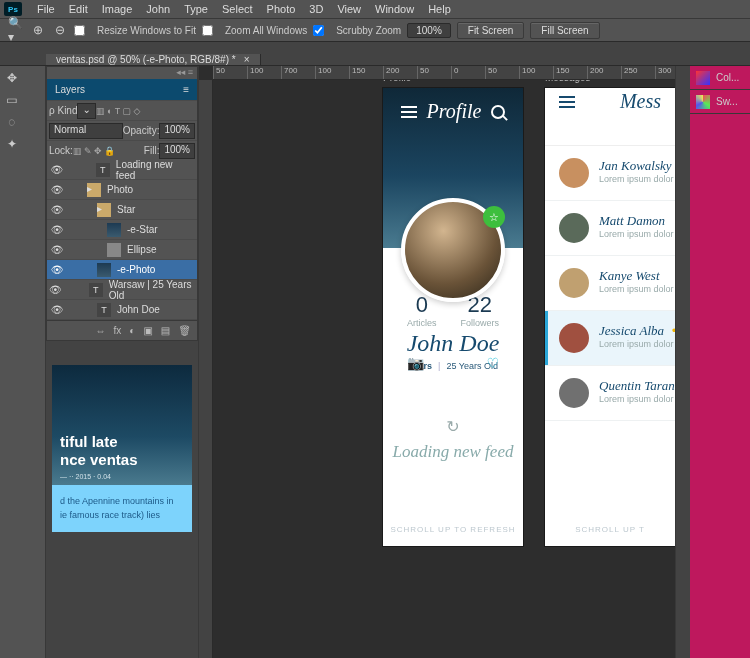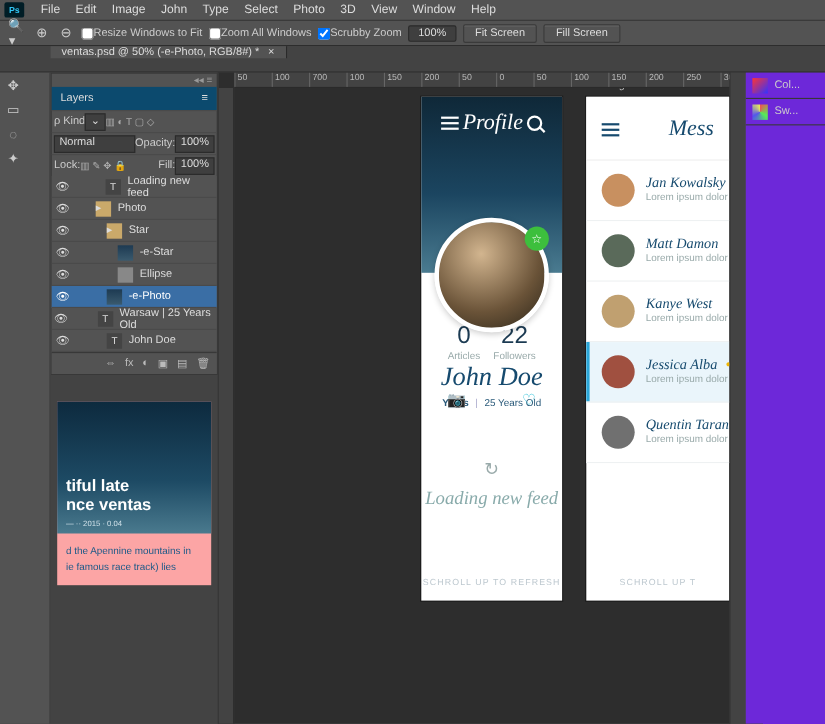--- a/index.html
+++ b/index.html
@@ -2,45 +2,45 @@
 <html><head>
 <meta charset="utf-8">
 <style>
   *{box-sizing:border-box;margin:0;padding:0;font-family:Tahoma,Arial,sans-serif}
   body{background:#535353;width:750px;height:658px;overflow:hidden;font-size:11px;color:#ddd;position:relative}
   .menubar{background:#535353;display:flex;align-items:center;height:18px;padding:0 4px;gap:0;font-size:11px;color:#ddd}
   .menubar .ps{width:18px;height:14px;background:#001d26;border-radius:2px;display:flex;align-items:center;justify-content:center;font-size:8px;color:#31c5f4;font-weight:bold;margin-right:8px}
   .menubar span{padding:2px 7px;cursor:default}
   .optbar{background:#535353;height:24px;border-top:1px solid #383838;border-bottom:1px solid #2a2a2a;display:flex;align-items:center;padding:0 8px;gap:6px;font-size:10px;color:#ccc}
   .tool-ico{width:16px;height:16px;display:flex;align-items:center;justify-content:center;font-size:12px}
-  .chk{display:flex;align-items:center;gap:0}
+  .chk{display:flex;align-items:center;gap:12px}
   .chk input{width:11px;height:11px}
   .field{background:#3f3f3f;border:1px solid #2a2a2a;padding:1px 8px;border-radius:2px;color:#ddd}
   .btn{background:#535353;border:1px solid #3a3a3a;padding:2px 10px;border-radius:2px;color:#ddd;box-shadow:inset 0 1px 0 #666}
-  .tabrow{background:#434343;height:24px;display:flex;align-items:flex-start;border-bottom:1px solid #2a2a2a}
+  .tabrow{background:#434343;height:24px;display:flex;align-items:flex-end;border-bottom:1px solid #2a2a2a}
   .tabrow .strip{width:46px;border-right:1px solid #2a2a2a}
   .doc-tab{background:#535353;border-right:1px solid #2a2a2a;display:flex;align-items:center;padding:0 10px;font-size:10px;color:#ddd;gap:8px}
   .main{display:flex;height:calc(100% - 66px)}
   .toolstrip{width:46px;background:#535353;border-right:1px solid #383838;display:flex;flex-wrap:wrap;align-content:flex-start;padding:2px;gap:2px}
   .toolstrip div{width:20px;height:20px;display:flex;align-items:center;justify-content:center;font-size:12px;color:#ccc}
   .left-col{width:152px;display:flex;flex-direction:column}
   .layers{background:#535353;border:1px solid #383838;flex:0 0 auto}
   .panel-hdr{background:#0c4a6e;height:21px;display:flex;align-items:center;padding:0 8px;font-size:10px;color:#ddd;justify-content:space-between}
   .panel-row{display:flex;align-items:center;height:20px;padding:0 2px;gap:0;font-size:10px;color:#ccc;border-top:1px solid #4a4a4a}
   .sel{background:#3f3f3f;border:1px solid #2a2a2a;padding:0 4px;height:16px;font-size:10px;color:#ddd}
   .layer-list{background:#535353}
   .lyr{display:flex;align-items:center;height:20px;font-size:10px;color:#ddd;border-bottom:1px solid #4a4a4a;padding-right:4px}
   .lyr.sel-row{background:#3a6ea5;color:#fff}
   .eye{width:20px;text-align:center;font-size:10px}
   .thumb{width:14px;height:14px;background:#888;margin-right:6px;flex:0 0 auto}
   .thumb.img{background:linear-gradient(#1d3a52,#3a5a6e)}
   .thumb.txt{background:#444;display:flex;align-items:center;justify-content:center;font-size:9px}
   .ly-footer{height:20px;background:#535353;display:flex;align-items:center;justify-content:flex-end;gap:8px;font-size:10px;color:#bbb;border-top:1px solid #383838;padding:0 6px}
   .preview{background:#434343;flex:1;overflow:hidden;padding:6px 0 0 0}
-  .pv-card{margin:4px 6px;background:#fca5a5;color:#333}
+  .pv-card{margin:4px 6px;background:#7dd3fc;color:#333}
   .pv-hero{height:120px;background:linear-gradient(180deg,#0d2a3e 0%,#1d4a64 60%,#4a7a8e 100%);position:relative;padding:8px}
   .pv-title{color:#fff;font-family:Georgia,serif;font-weight:bold;font-size:15px;line-height:1.2;margin-top:60px}
   .pv-sub{color:#cfe0e8;font-size:7px;margin-top:4px}
   .pv-body{padding:10px 8px;font-size:9px;color:#1d5a88;line-height:1.5}
   .center{flex:1;position:relative;background:#2d2d2d;border-left:1px solid #383838;border-right:1px solid #383838}
   .ruler-h{position:absolute;top:0;left:14px;right:0;height:14px;background:#434343;border-bottom:1px solid #2a2a2a;display:flex;overflow:hidden}
   .ruler-h span{flex:0 0 34px;font-size:8px;color:#bbb;border-left:1px solid #666;padding-left:2px}
   .ruler-v{position:absolute;top:14px;left:0;width:14px;bottom:0;background:#434343;border-right:1px solid #2a2a2a}
   .canvas{position:absolute;top:14px;left:14px;right:0;bottom:0;overflow:hidden;display:flex;gap:22px;padding:8px 0 0 170px}
   .artb{background:#fff;width:252px;height:458px;position:relative;color:#333;box-shadow:0 0 0 1px #1a1a1a}
@@ -70,23 +70,23 @@
   .refresh{position:absolute;bottom:12px;left:0;right:0;text-align:center;font-size:8px;letter-spacing:1px;color:#bdc8cf}
   .msgs{width:130px}
   .msgs .topbar{padding:0 14px}
   .msg-item{display:flex;gap:10px;padding:12px 0 12px 14px;border-bottom:1px solid #eef1f2}
   .msg-item.active{background:#eaf5fb;box-shadow:inset 3px 0 0 #2aa6d8}
   .msg-av{width:30px;height:30px;border-radius:50%;flex:0 0 auto}
   .msg-txt .nm{font-family:'Times New Roman',serif;font-style:italic;font-size:13px;color:#164a6e;white-space:nowrap}
   .msg-txt .dot{color:#f2b705;margin-left:4px}
   .msg-txt .sn{font-size:9px;color:#9aa;white-space:nowrap}
   .msgs .hero{height:58px}
-  .msgs .hero .topbar{top:18px}
+  .msgs .hero .topbar{top:2px}
   .msgs-body{background:#fff}
-  .right-dock{width:72px;background:#6d28d9}
+  .right-dock{width:60px;background:#be185d}
   .dock-tab{display:flex;align-items:center;gap:6px;height:24px;padding:0 6px;font-size:10px;color:#ccc;border-bottom:1px solid #383838}
   .inner-dock{width:14px;background:#434343}
   .icons-mini{font-size:9px;color:#aaa;display:flex;gap:3px}
 </style>
 </head>
 <body>
 
 <div class="menubar">
   <div class="ps">Ps</div>
   <span>File</span>

